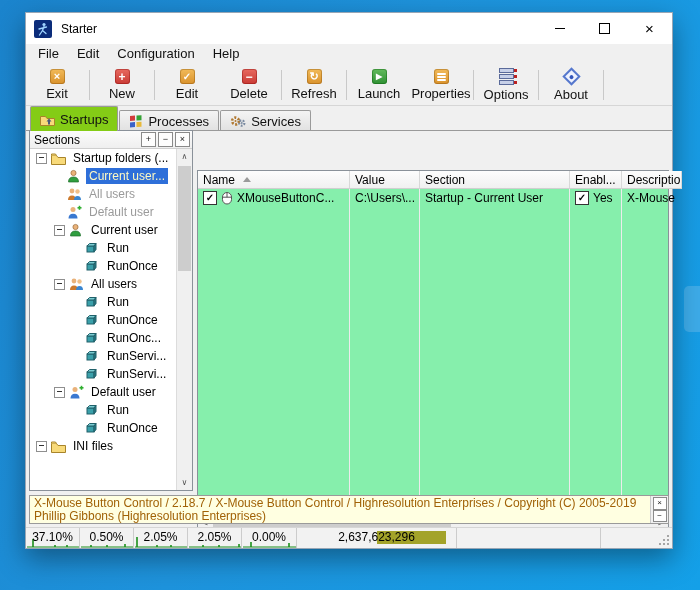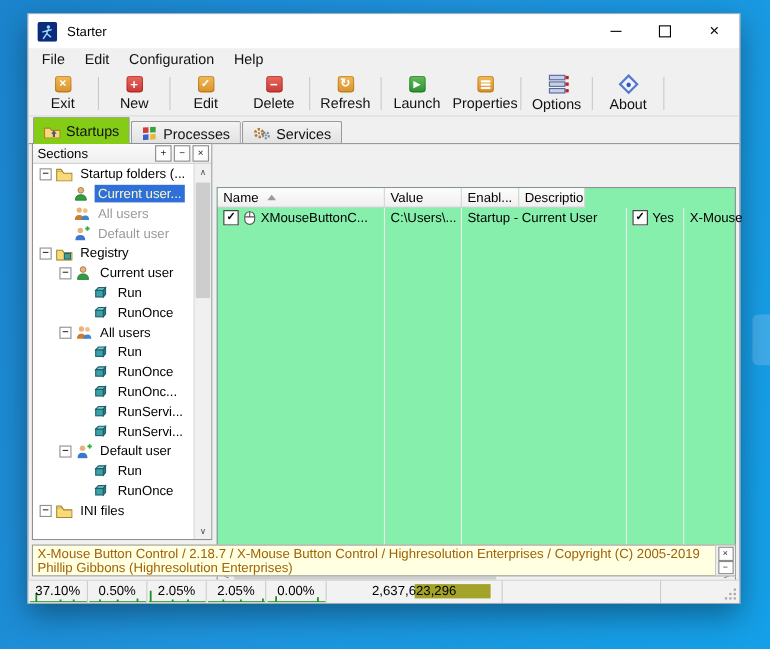--- a/index.html
+++ b/index.html
@@ -321,32 +321,20 @@
                 <svg width="15" height="14" viewBox="0 0 15 14">
                   <circle cx="6" cy="4.5" r="2.5" fill="#e9b27a"></circle>
                   <path d="M1.5 13.5 q0 -4.8 4.5 -4.8 q4.5 0 4.5 4.8 z" fill="#3a78d0"></path>
                   <rect x="10.5" y="2" width="4" height="1.6" fill="#2fae2f"></rect>
                   <rect x="11.7" y="0.8" width="1.6" height="4" fill="#2fae2f"></rect>
                 </svg>
               </span>
             </span>
             <span class="t-label">Default user</span>
           </div>
-          <div class="tree-row" style="padding-left: 6px;">
-            <span class="exp"></span>
-            <span class="t-icon">
-              <span style="display: inline-flex;">
-                <svg width="15" height="13" viewBox="0 0 15 13">
-                  <path d="M0.5 3.5 h5 l1.5 2 h7.5 v7 h-14 z" fill="#f8da7a" stroke="#a8842a"></path>
-                  <rect x="7.5" y="6.5" width="5.5" height="5" fill="#3aa0aa" stroke="#1c6a6a"></rect>
-                </svg>
-              </span>
-            </span>
-            <span class="t-label">Registry</span>
-          </div>
           <div class="tree-row" style="padding-left: 24px; align-items: center;">
             <span class="exp"></span>
             <span class="t-icon">
               <span style="display: inline-flex;">
                 <svg width="13" height="14" viewBox="0 0 13 14">
                   <circle cx="6.5" cy="4" r="2.6" fill="#e9b27a" stroke="#9a6b3a" stroke-width="0.7"></circle>
                   <path d="M1.5 13 q0 -5 5 -5 q5 0 5 5 z" fill="#2f9e3f" stroke="#1e6e2a" stroke-width="0.7"></path>
                 </svg>
               </span>
             </span>
@@ -518,20 +506,23 @@
     </div>
 
     <div class="list-panel">
       <div class="thead" id="thead">
           <div class="th" style="width: 152px;">
             <span>Name</span>
             <span class="sort-up"></span>
           </div>
           <div class="th" style="width: 70px;">
             <span>Value</span>
+          </div>
+          <div class="th" style="width: 150px;">
+            <span>Section</span>
           </div>
           <div class="th" style="width: 52px;">
             <span>Enabl...</span>
           </div>
           <div class="th" style="width: 60px;">
             <span>Descriptio</span>
           </div>
         </div>
       <div id="gridlines">
           <div class="gridline" style="left: 151px;"></div>

